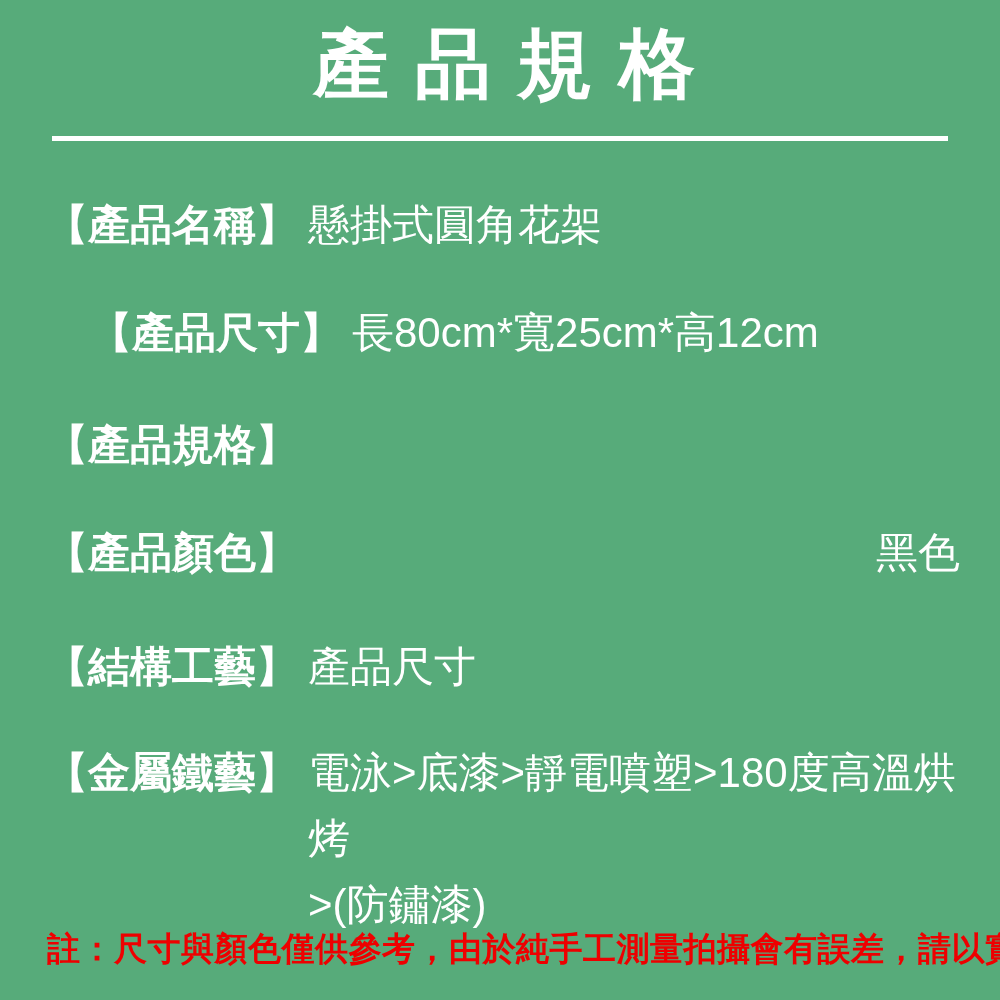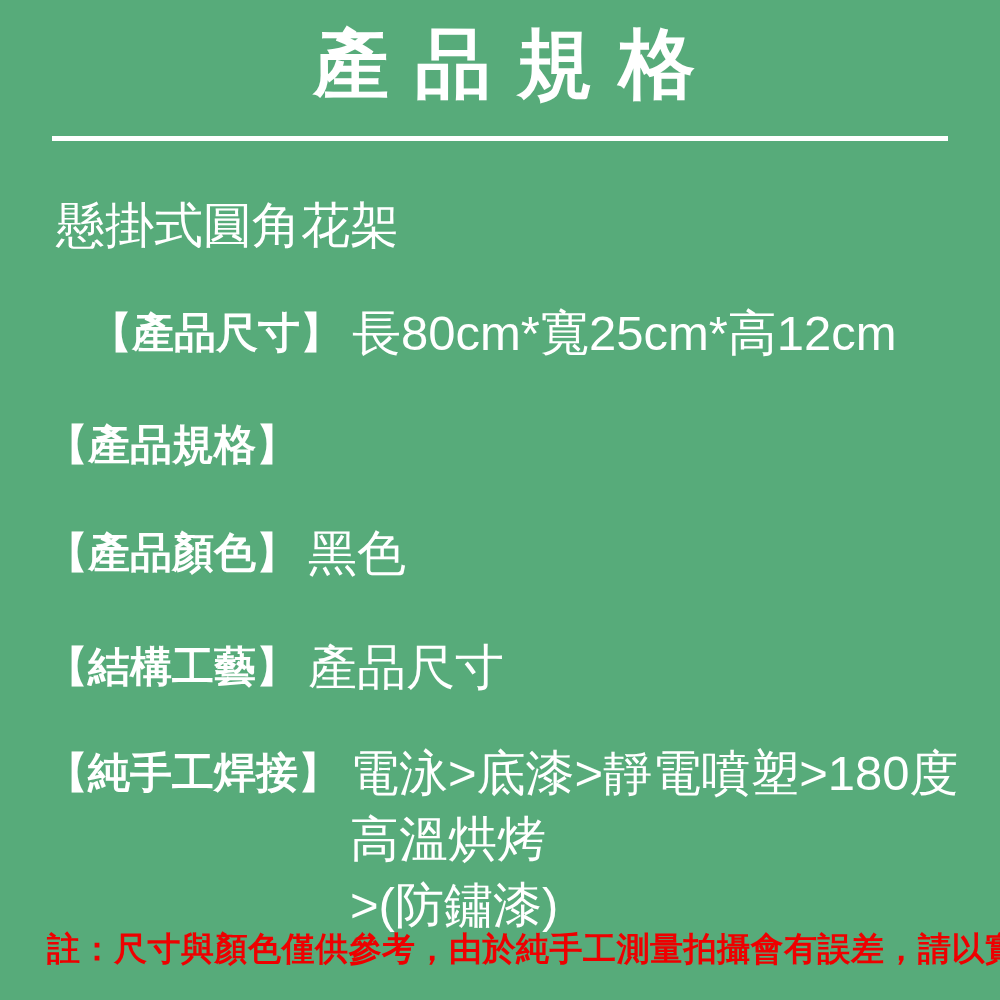--- a/index.html
+++ b/index.html
@@ -56,29 +56,29 @@
     flex: 0 0 auto;
     font-size: 42px;
     line-height: 66px;
     font-weight: 700;
     letter-spacing: 0px;
     white-space: nowrap;
   }
   .spec-value {
     flex: 1 1 auto;
     margin-left: 10px;
-    font-size: 49px;
+    font-size: 42px;
     line-height: 66px;
     font-weight: 400;
     white-space: pre-line; 
   }
   .row-1 { top: 192px; }
   .row-2 { top: 300px; margin-left: 44px; }
   .row-3 { top: 412px; }
-  .row-4 { top: 520px; }
+  .row-4 { top: 520px; text-align: right; }
   .row-5 { top: 634px; }
   .row-6 { top: 740px; }
   .footnote {
     position: absolute;
     top: 928px;
     left: 47px;
     right: 40px;
     font-size: 33px;
     line-height: 1.25;
     font-weight: 700;
@@ -90,20 +90,21 @@
 </head>
 <body>
 
 <div class="canvas">
 
   <h1 class="title">產品規格</h1>
 
   <div class="underline"></div>
 
   <div class="spec-row row-1">
+    <span class="spec-label">【產品名稱】</span>
     <span class="spec-value">懸掛式圓角花架</span>
   </div>
 
   <div class="spec-row row-2">
     <span class="spec-label">【產品尺寸】</span>
     <span class="spec-value">長80cm*寬25cm*高12cm</span>
   </div>
 
   <div class="spec-row row-3">
     <span class="spec-label">【產品規格】</span>
@@ -113,20 +114,20 @@
     <span class="spec-label">【產品顏色】</span>
     <span class="spec-value">黑色</span>
   </div>
 
   <div class="spec-row row-5">
     <span class="spec-label">【結構工藝】</span>
     <span class="spec-value">產品尺寸</span>
   </div>
 
   <div class="spec-row row-6">
-    <span class="spec-label">【純手工焊接】</span>
+    <span class="spec-label">【金屬鐵藝】</span>
     <span class="spec-value">電泳&gt;底漆&gt;靜電噴塑&gt;180度高溫烘烤
 &gt;(防鏽漆)</span>
   </div>
 
   <div class="footnote">註：尺寸與顏色僅供參考，由於純手工測量拍攝會有誤差，請以實物為準</div>
 
 </div>
 
 </body></html>

